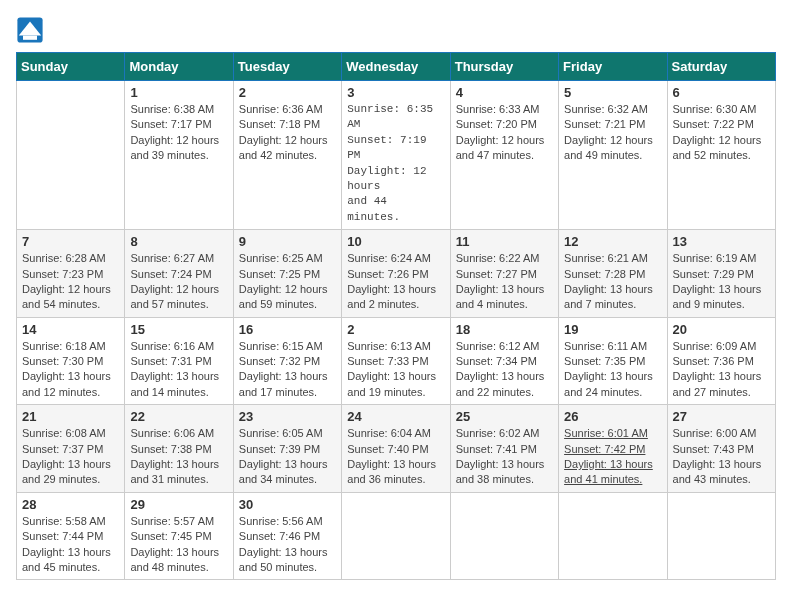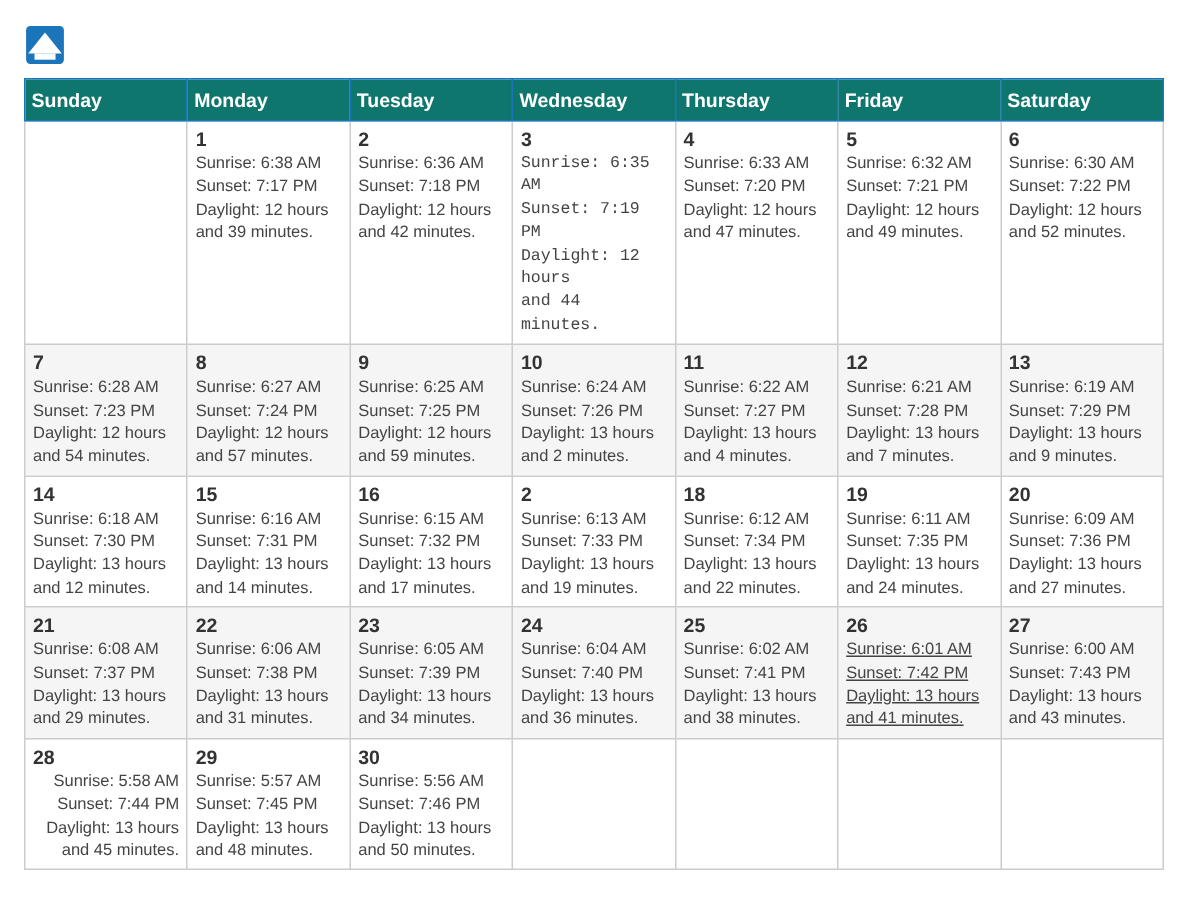--- a/index.html
+++ b/index.html
@@ -318,21 +318,21 @@
           <span class="day-num">27</span>
           <div class="day-info" style="white-space: pre-line;">Sunrise: 6:00 AM
 Sunset: 7:43 PM
 Daylight: 13 hours
 and 43 minutes.</div>
         </td>
       </tr>
       <tr>
         <td>
           <span class="day-num">28</span>
-          <div class="day-info" style="white-space: pre-line; text-align: right;">Sunrise: 5:58 AM
+          <div class="day-info" style="white-space: pre-line;">Sunrise: 5:58 AM
 Sunset: 7:44 PM
 Daylight: 13 hours
 and 45 minutes.</div>
         </td>
         <td>
           <span class="day-num">29</span>
           <div class="day-info" style="white-space: pre-line;">Sunrise: 5:57 AM
 Sunset: 7:45 PM
 Daylight: 13 hours
 and 48 minutes.</div>

